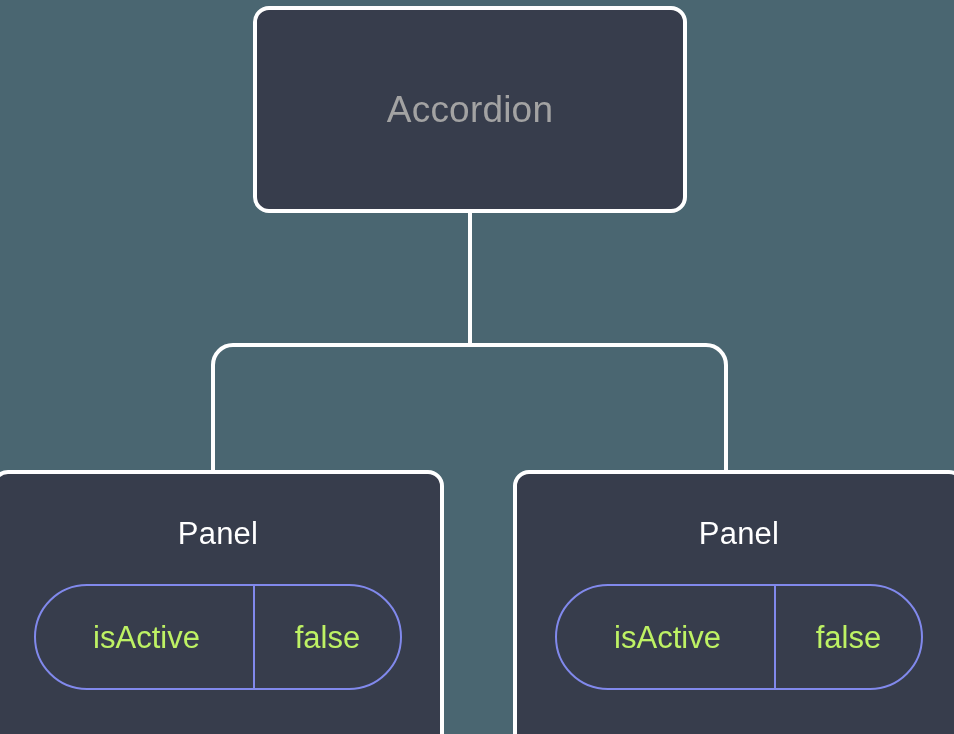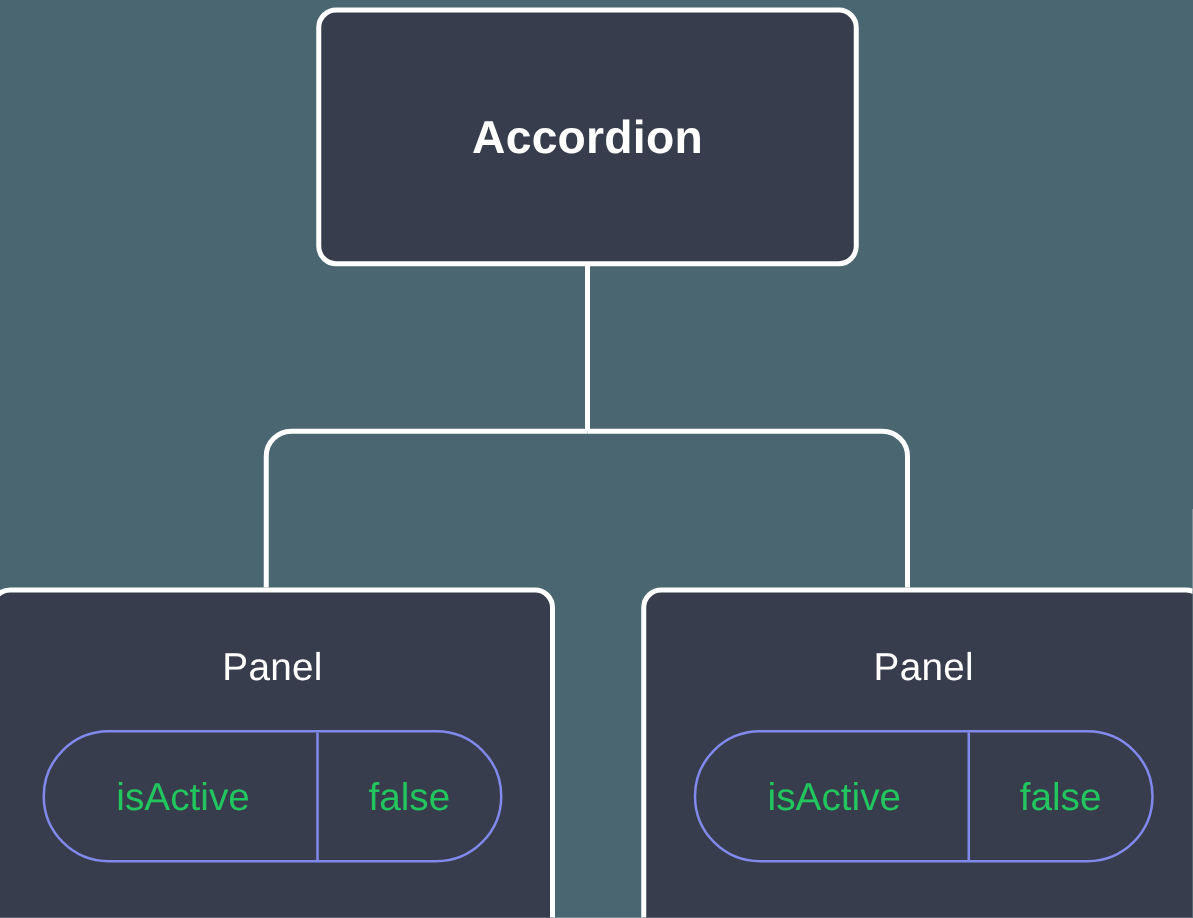--- a/index.html
+++ b/index.html
@@ -40,23 +40,23 @@
   .node-root {
     left: 253px;
     top: 6px;
     width: 434px;
     height: 207px;
     display: flex;
     align-items: center;
     justify-content: center;
   }
   .node-title-root {
-    color: #ffffff;
+    color: #a3a3a3;
     font-size: 37px;
-    font-weight: 700;
+    font-weight: 400;
     letter-spacing: 0.2px;
     line-height: 1;
   }
   .node-child {
     top: 470px;
     height: 290px;
     display: flex;
     flex-direction: column;
     align-items: center;
   }
@@ -87,21 +87,21 @@
     align-items: stretch;
     background: transparent;
   }
   .pill-left {
     width: 368px;
   }
   .pill-cell {
     display: flex;
     align-items: center;
     justify-content: center;
-    color: #22c55e;
+    color: #bef264;
     font-size: 31px;
     line-height: 1;
   }
   .pill-key {
     flex: 0 0 213px;
     padding-left: 4px;
   }
   .pill-divider {
     width: 2px;
     background: #8189EC;

